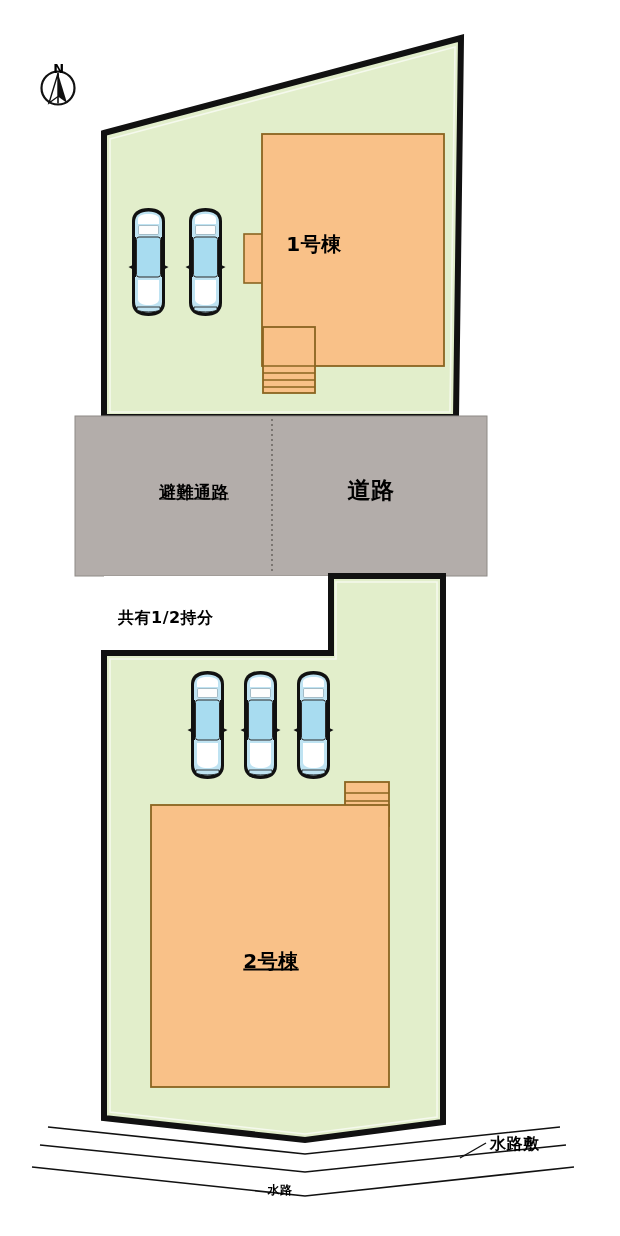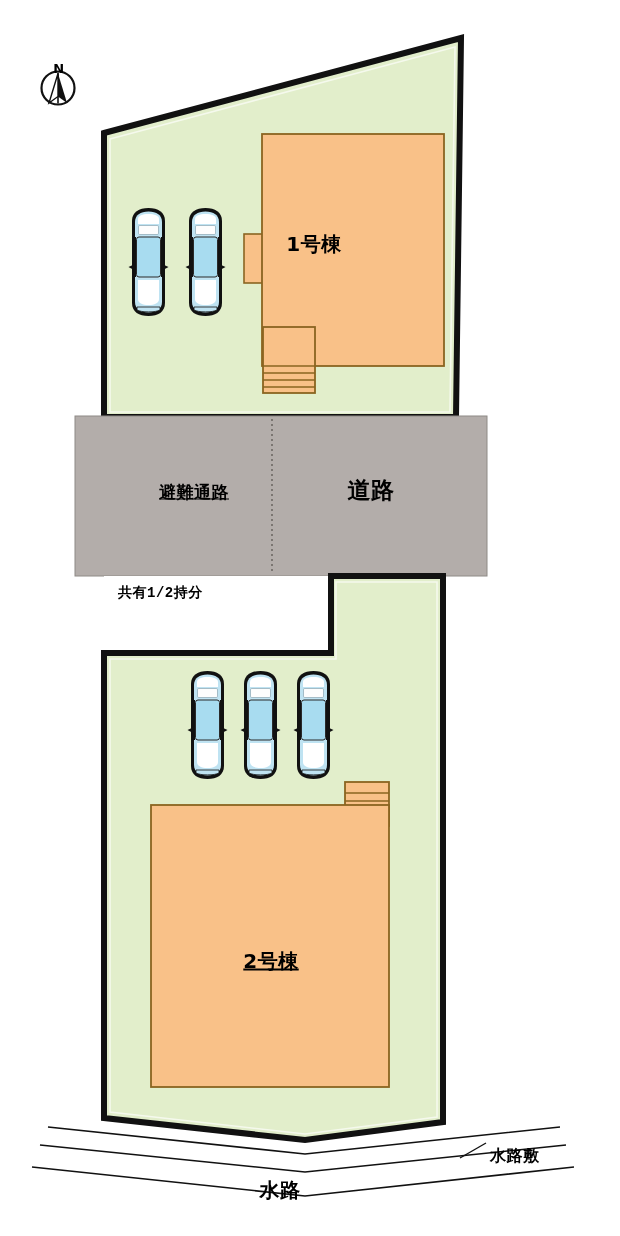--- a/index.html
+++ b/index.html
@@ -17,23 +17,23 @@
     font-family:"DejaVu Sans","Liberation Sans",sans-serif;
     color:#000;
     white-space:nowrap;
     font-weight:700;
     letter-spacing:.5px;
   }
   .lbl-bldg1{left:314px;top:244px;font-size:20px;transform:translate(-50%,-50%);}
   .lbl-bldg2{left:271px;top:961px;font-size:20px;transform:translate(-50%,-50%);text-decoration:underline;}
   .lbl-escape{left:194px;top:492px;font-size:17px;transform:translate(-50%,-50%);text-decoration:underline;}
   .lbl-road{left:371px;top:490px;font-size:23px;transform:translate(-50%,-50%);}
-  .lbl-share{left:118px;top:584px;font-size:14px;font-family:Liberation Mono, monospace;}
-  .lbl-canal{left:280px;top:1190px;font-size:20px;transform:translate(-50%,-50%);}
-  .lbl-canalsite{left:490px;top:1144px;font-size:16px;transform:translate(0,-50%);margin-top:12px;}
+  .lbl-share{left:118px;top:608px;font-size:16px;}
+  .lbl-canal{left:280px;top:1190px;font-size:12px;transform:translate(-50%,-50%);}
+  .lbl-canalsite{left:490px;top:1144px;font-size:16px;transform:translate(0,-50%);}
   .lbl-north{left:59px;top:68px;font-size:13px;transform:translate(-50%,-50%);font-weight:700;}
 </style>
 </head>
 <body>
 
 <div id="stage">
 
   <svg class="plan" viewBox="0 0 620 1236" xmlns="http://www.w3.org/2000/svg">
 
     <defs>

